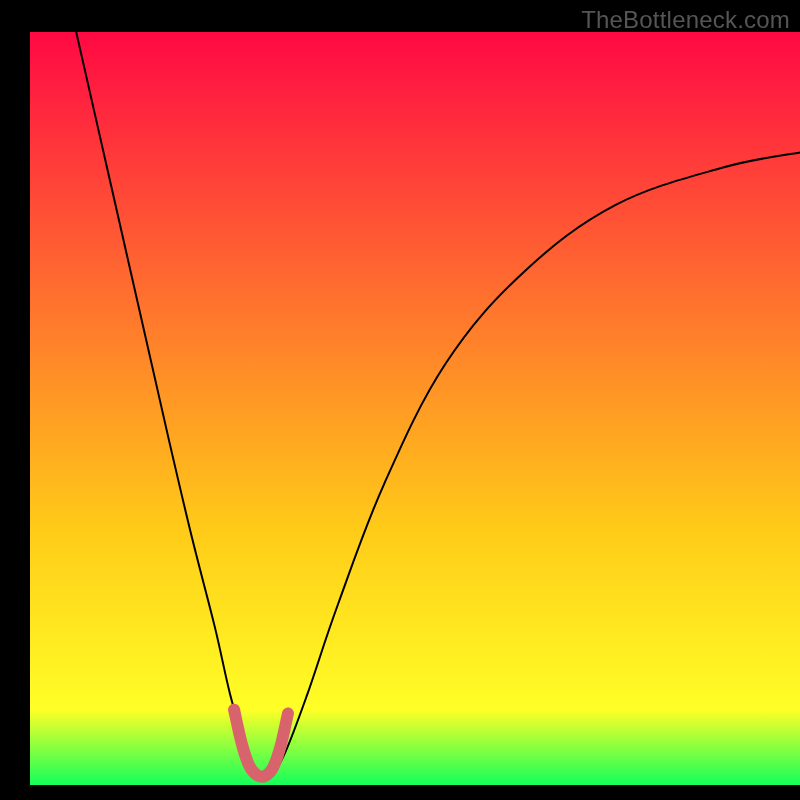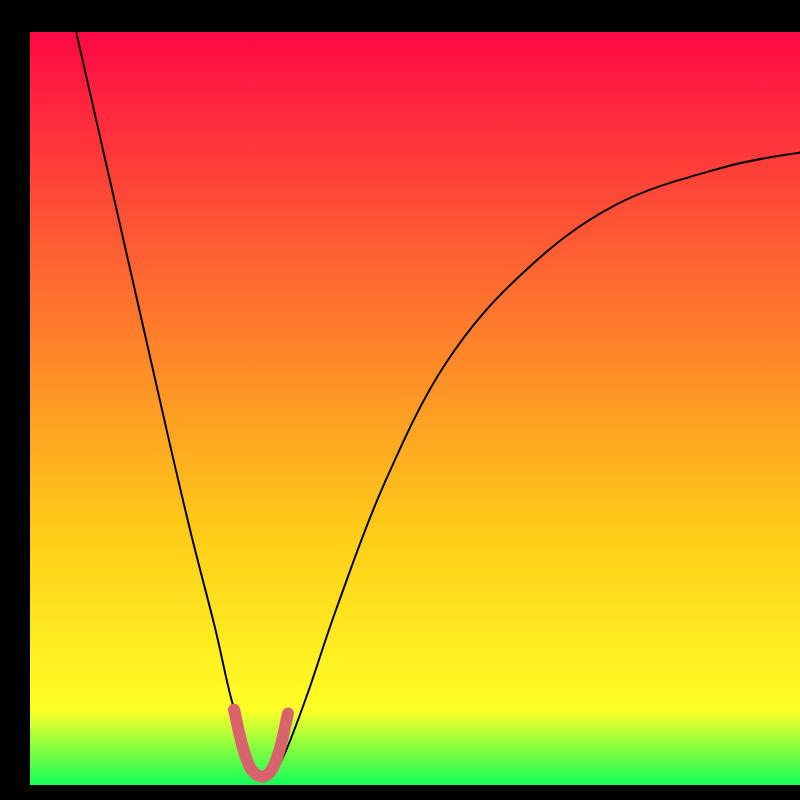--- a/index.html
+++ b/index.html
@@ -45,13 +45,14 @@
           <stop offset="33%" stop-color="#FF6A30"></stop>
           <stop offset="66%" stop-color="#FFCB18"></stop>
           <stop offset="90%" stop-color="#FFFF26"></stop>
           <stop offset="100%" stop-color="#14FF5A"></stop>
         </linearGradient>
       </defs>
       <rect x="30" y="32" width="770" height="753" fill="url(#bg-grad)"></rect>
       <path d="M 76.19999999999999 32 C 81.74399999999999 56.39720000000001, 95.91199999999999 118.74560000000008, 107 167.54000000000008 C 118.08800000000001 216.33440000000007, 126.71200000000002 254.2856, 137.8 303.08 C 148.888 351.8744, 158.898 396.6026, 168.6 438.62 C 178.302 480.6374, 183.384 502.625, 191.7 536.51 C 200.016 570.395, 207.86999999999998 598.4066, 214.79999999999998 626.87 C 221.73 655.3334, 224.656 672.9535999999999, 230.20000000000002 694.64 C 235.74400000000003 716.3264, 240.74900000000002 733.1183, 245.60000000000002 747.35 C 250.45100000000002 761.5817000000001, 252.992 768.2834, 257.15 773.705 C 261.308 779.1266, 263.849 780.8585, 268.7 777.47 C 273.551 774.0815, 277.17 769.7894, 284.1 754.88 C 291.03000000000003 739.9706, 297.498 721.748, 307.2 694.64 C 316.902 667.5319999999999, 324.14 642.2312, 338 604.28 C 351.86 566.3288, 364.796 527.1728, 384.2 483.8 C 403.604 440.4272, 420.85200000000003 401.27119999999996, 445.8 363.31999999999994 C 470.748 325.3687999999999, 492.30799999999994 301.4233999999999, 522.8 272.9599999999999 C 553.2919999999999 244.49659999999992, 579.164 224.16559999999993, 615.2 205.18999999999994 C 651.2360000000001 186.21439999999996, 689.736 177.02780000000007, 723 167.54000000000008 C 756.264 158.05220000000008, 786.14 155.19080000000002, 800 152.48000000000002" fill="none" stroke="#000000" stroke-width="2"></path>
       <path d="M 234.05 709.7 C 235.436 715.7993, 238.97800000000004 733.4195000000001, 241.75000000000003 743.585 C 244.52200000000002 753.7505, 246.678 760.48232, 249.45 766.175 C 252.22199999999998 771.86768, 254.37799999999996 773.44898, 257.15 775.211 C 259.92199999999997 776.97302, 262.07800000000003 777.1838600000001, 264.85 775.964 C 267.622 774.74414, 269.778 773.58452, 272.55 768.434 C 275.322 763.2834799999999, 277.478 757.24442, 280.25 747.35 C 283.022 737.45558, 286.56399999999996 719.5643, 287.95 713.465" fill="none" stroke="#D9636D" stroke-width="12" stroke-linecap="round" stroke-linejoin="round"></path>
     </svg>
+  <div class="watermark">TheBottleneck.com</div>
 </div>
 
 </body></html>

